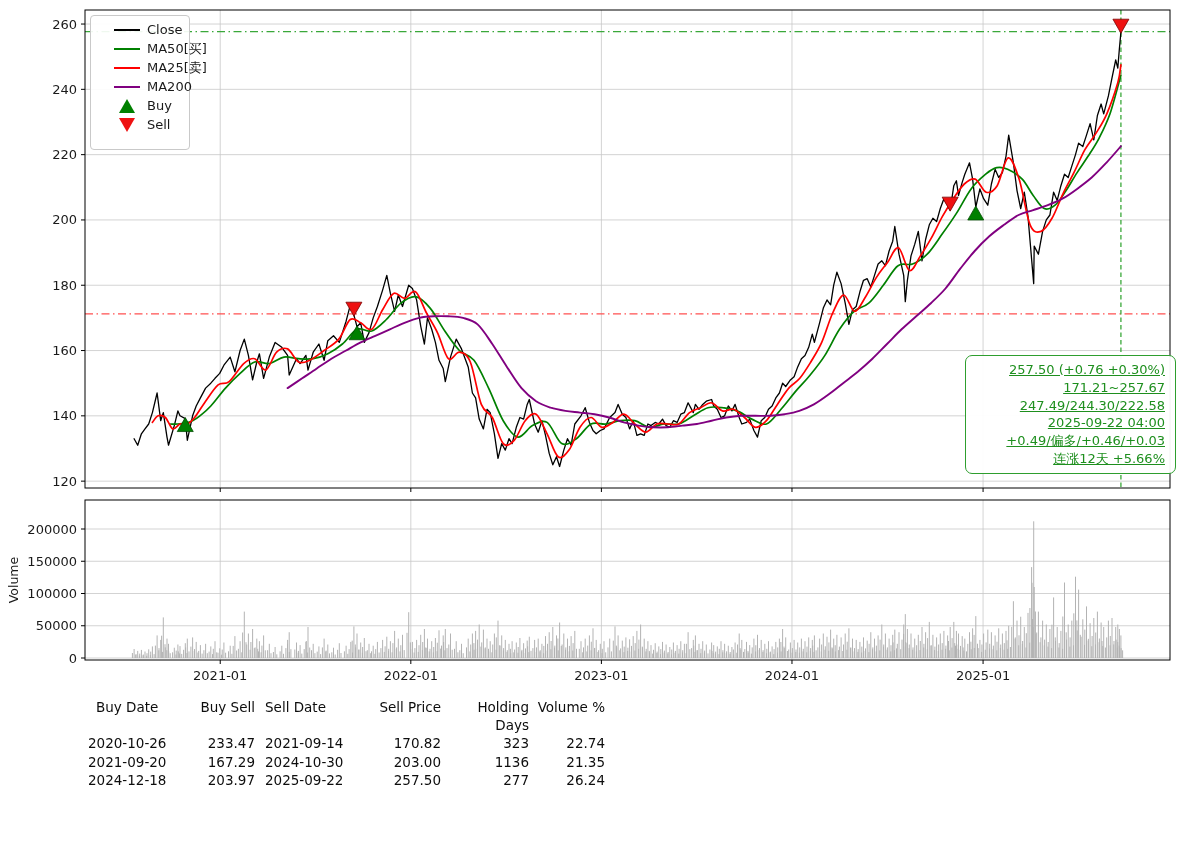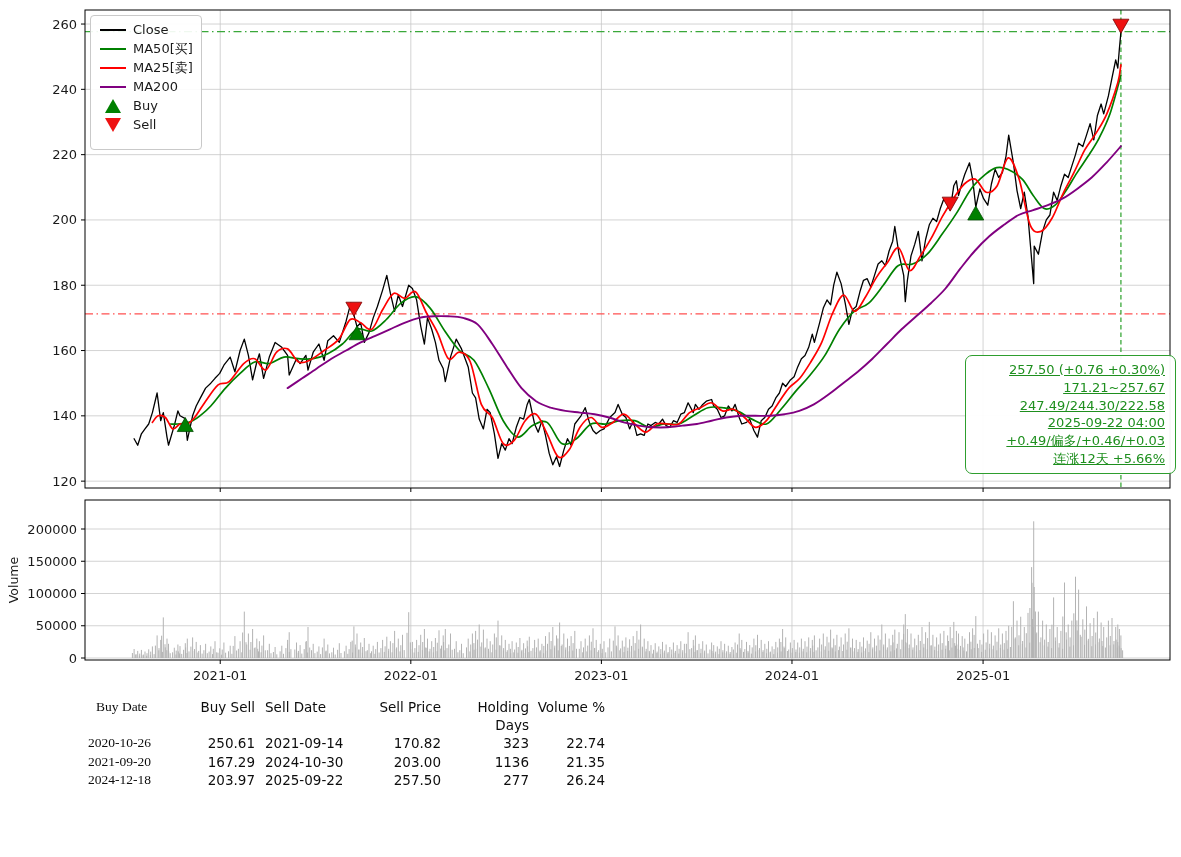--- a/index.html
+++ b/index.html
@@ -1,34 +1,34 @@
 <!DOCTYPE html>
 <html><head>
 <meta charset="utf-8">
 <style>
   html,body{margin:0;padding:0;background:#ffffff;}
   .stage{position:relative;width:1181px;height:857px;background:#ffffff;overflow:hidden;
          font-family:"DejaVu Sans","Liberation Sans",sans-serif;}
   svg{position:absolute;left:0;top:0;}
-  .legend{position:absolute;left:90px;top:15px;width:112px;box-sizing:border-box;
+  .legend{position:absolute;left:90px;top:15px;width:100px;box-sizing:border-box;
           background:rgba(255,255,255,0.92);border:1px solid #c9c9c9;border-radius:4px;
-          padding:7px 9px 5px 9px;z-index:5;}
+          padding:7px 9px 5px 23px;z-index:5;}
   .legend-row{display:flex;align-items:center;height:14px;margin-bottom:5px;}
   .legend-sample{width:26px;display:flex;justify-content:center;align-items:center;margin-right:7px;flex:0 0 26px;}
   .legend-line{width:26px;height:0;border-top:2.6px solid #000;}
   .legend-label{font-size:13px;color:#1a1a1a;white-space:nowrap;line-height:14px;}
   .tri-up{width:0;height:0;border-left:8px solid transparent;border-right:8px solid transparent;border-bottom:14px solid #008000;}
   .tri-down{width:0;height:0;border-left:8px solid transparent;border-right:8px solid transparent;border-top:14px solid #ee1111;}
   .anno{position:absolute;left:965px;top:355px;width:211px;box-sizing:border-box;
         background:rgba(255,255,255,0.95);border:1.6px solid #2e9e2e;border-radius:7px;
         padding:5px 10px;z-index:4;text-align:right;}
   .anno div{font-size:13px;line-height:17.8px;color:#1e8f1e;white-space:nowrap;text-decoration:underline;}
   .summary{position:absolute;left:88px;top:698px;font-size:13.5px;line-height:18.2px;color:#0d0d0d;}
   .trow{display:grid;grid-template-columns:86px 81px 100px 86px 88px 76px;}
-  .trow .c1{text-align:left;font-family:Liberation Serif, serif;}
+  .trow .c1{text-align:left;}
   .trow .c3{text-align:left;padding-left:10px;}
   .trow .c2,.trow .c4,.trow .c5,.trow .c6{text-align:right;}
   .thead .c1{padding-left:8px;}
 </style>
 </head>
 <body>
 
 <div class="stage">
 
   <svg id="chart-svg" width="1181" height="694" viewBox="0 0 1181 694">
@@ -947,21 +947,21 @@
     <div class="trow thead">
       <span class="c1">Buy Date</span>
       <span class="c2">Buy Sell</span>
       <span class="c3">Sell Date</span>
       <span class="c4">Sell Price</span>
       <span class="c5">Holding Days</span>
       <span class="c6">Volume %</span>
     </div>
     <div class="trow">
       <span class="c1">2020-10-26</span>
-      <span class="c2">250.61</span>
+      <span class="c2">233.47</span>
       <span class="c3">2021-09-14</span>
       <span class="c4">170.82</span>
       <span class="c5">323</span>
       <span class="c6">22.74</span>
     </div>
     <div class="trow">
       <span class="c1">2021-09-20</span>
       <span class="c2">167.29</span>
       <span class="c3">2024-10-30</span>
       <span class="c4">203.00</span>

